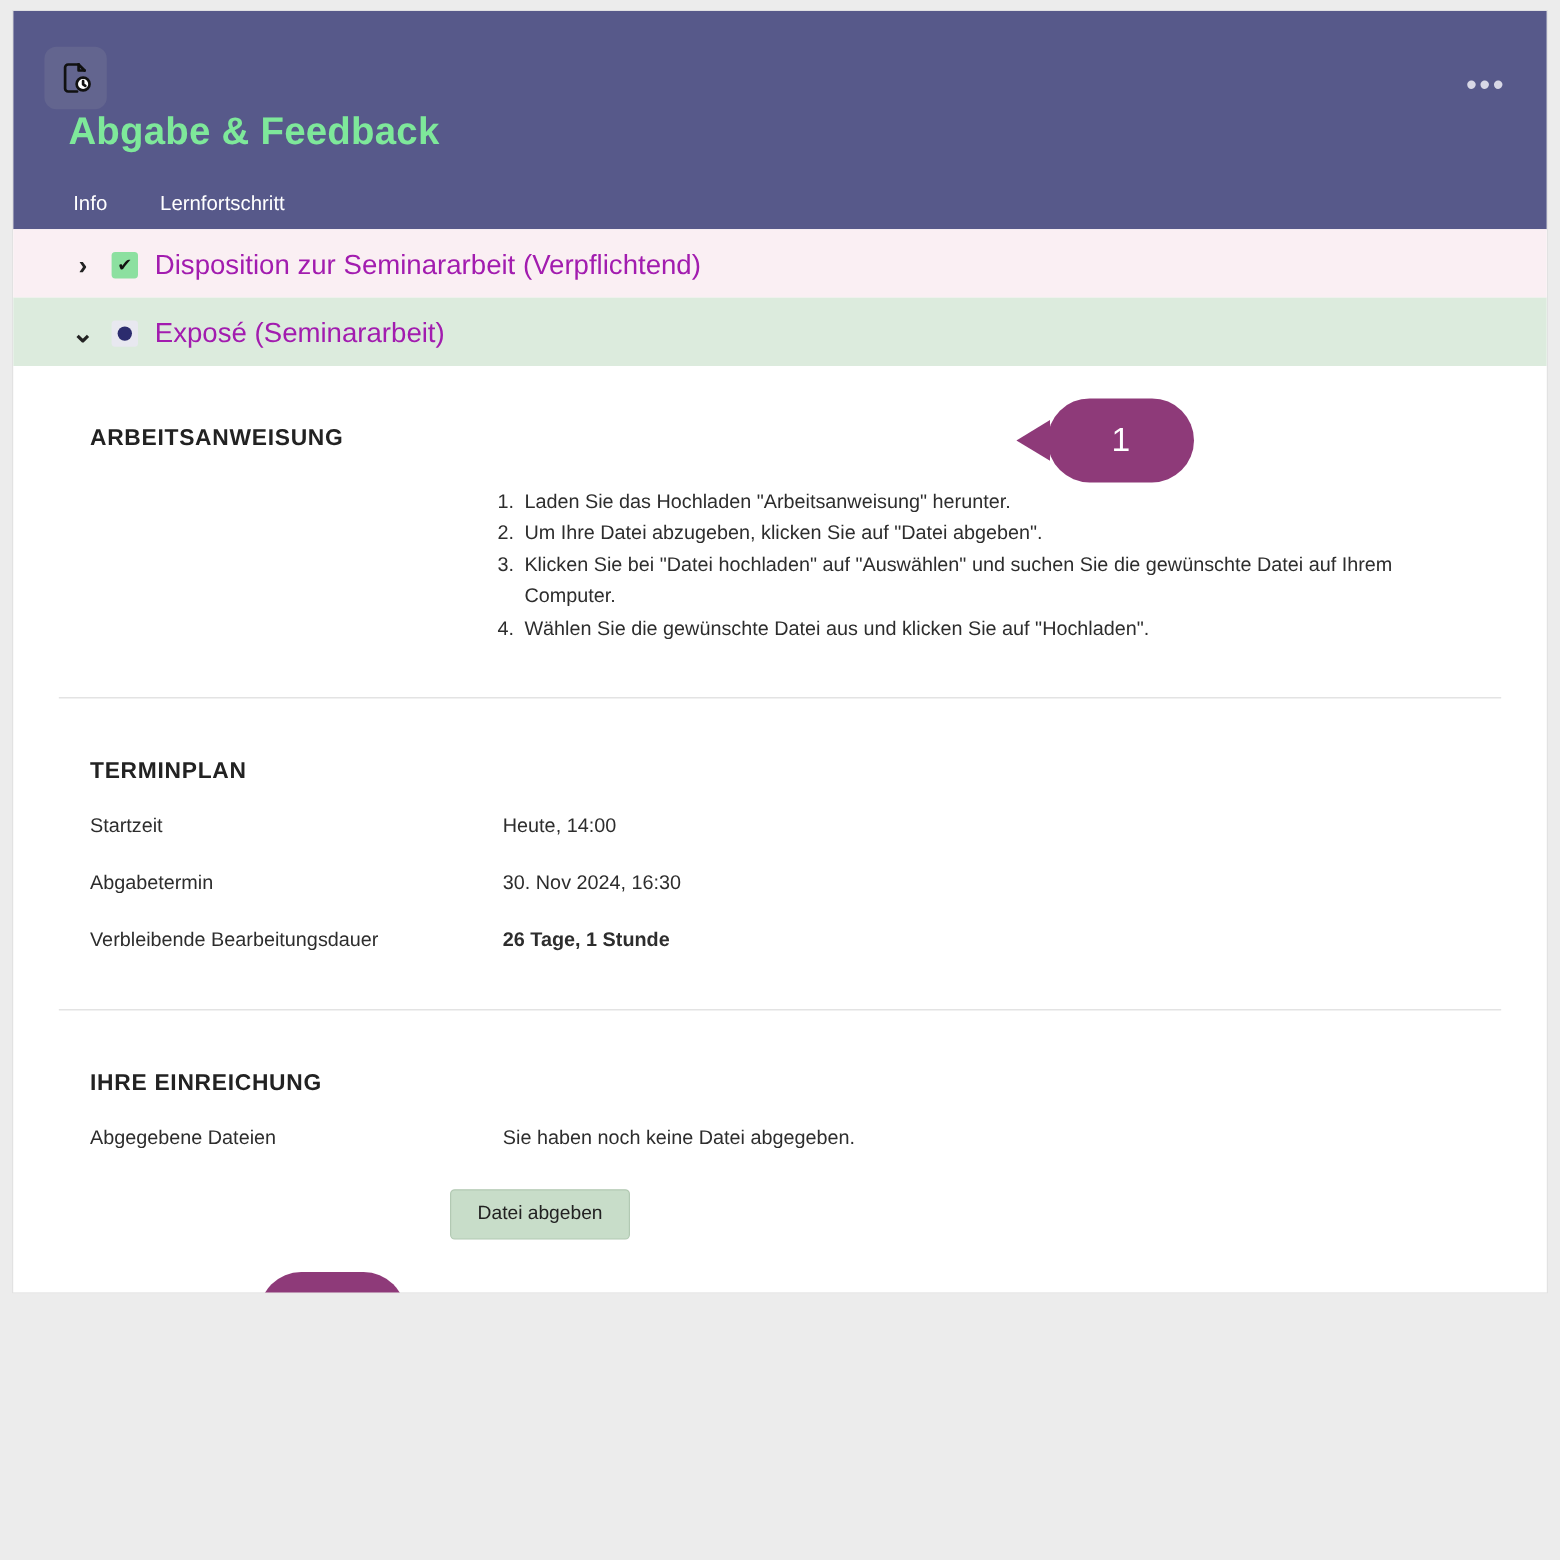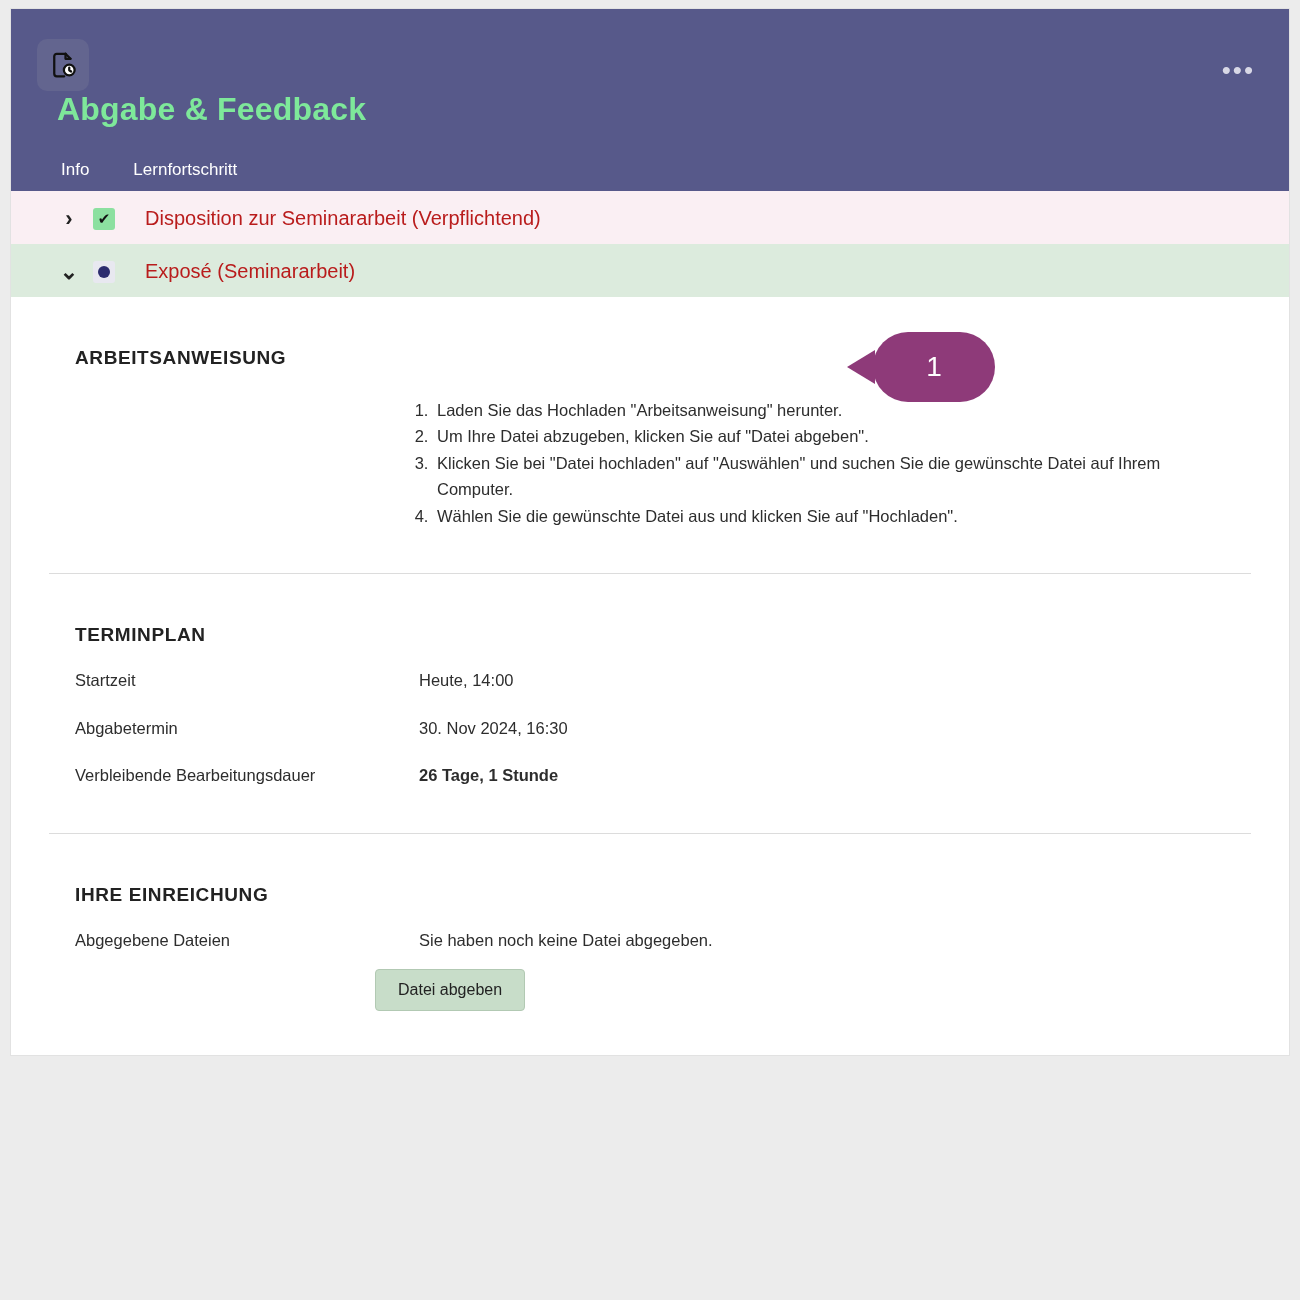--- a/index.html
+++ b/index.html
@@ -129,23 +129,23 @@
   }
   .statusbox.green { background: #8ce0a0; }
   .statusbox.blue  { background: #e8e8f0; }
   .dot-inner {
     width: 12px;
     height: 12px;
     border-radius: 50%;
     background: #2c2c6e;
   }
   .row-title {
-    margin-left: 30px;
-    font-size: 20px;
-    color: #b91c1c;
+    margin-left: 14px;
+    font-size: 23px;
+    color: #a21caf;
   }
   .row-meta {
     padding-left: 108px;
     margin-top: 6px;
     font-size: 14.5px;
     color: #3b3b3b;
     display: flex;
   }
   .row-meta .meta2 { margin-left: 42px; }
 
@@ -231,21 +231,21 @@
   }
   .kv .k {
     width: 300px;
     flex: none;
     line-height: 1.55;
   }
   .kv .v { line-height: 1.55; }
   .kv .v.bold { font-weight: bold; }
 
   .submit-btn {
-    margin-top: 16px;
+    margin-top: 30px;
     margin-left: 300px;
     display: inline-block;
     background: #c8ddc9;
     border: 1px solid #b2c9b3;
     border-radius: 4px;
     padding: 11px 22px;
     font-size: 16px;
     color: #222222;
     cursor: pointer;
     font-family: "Liberation Sans", sans-serif;

